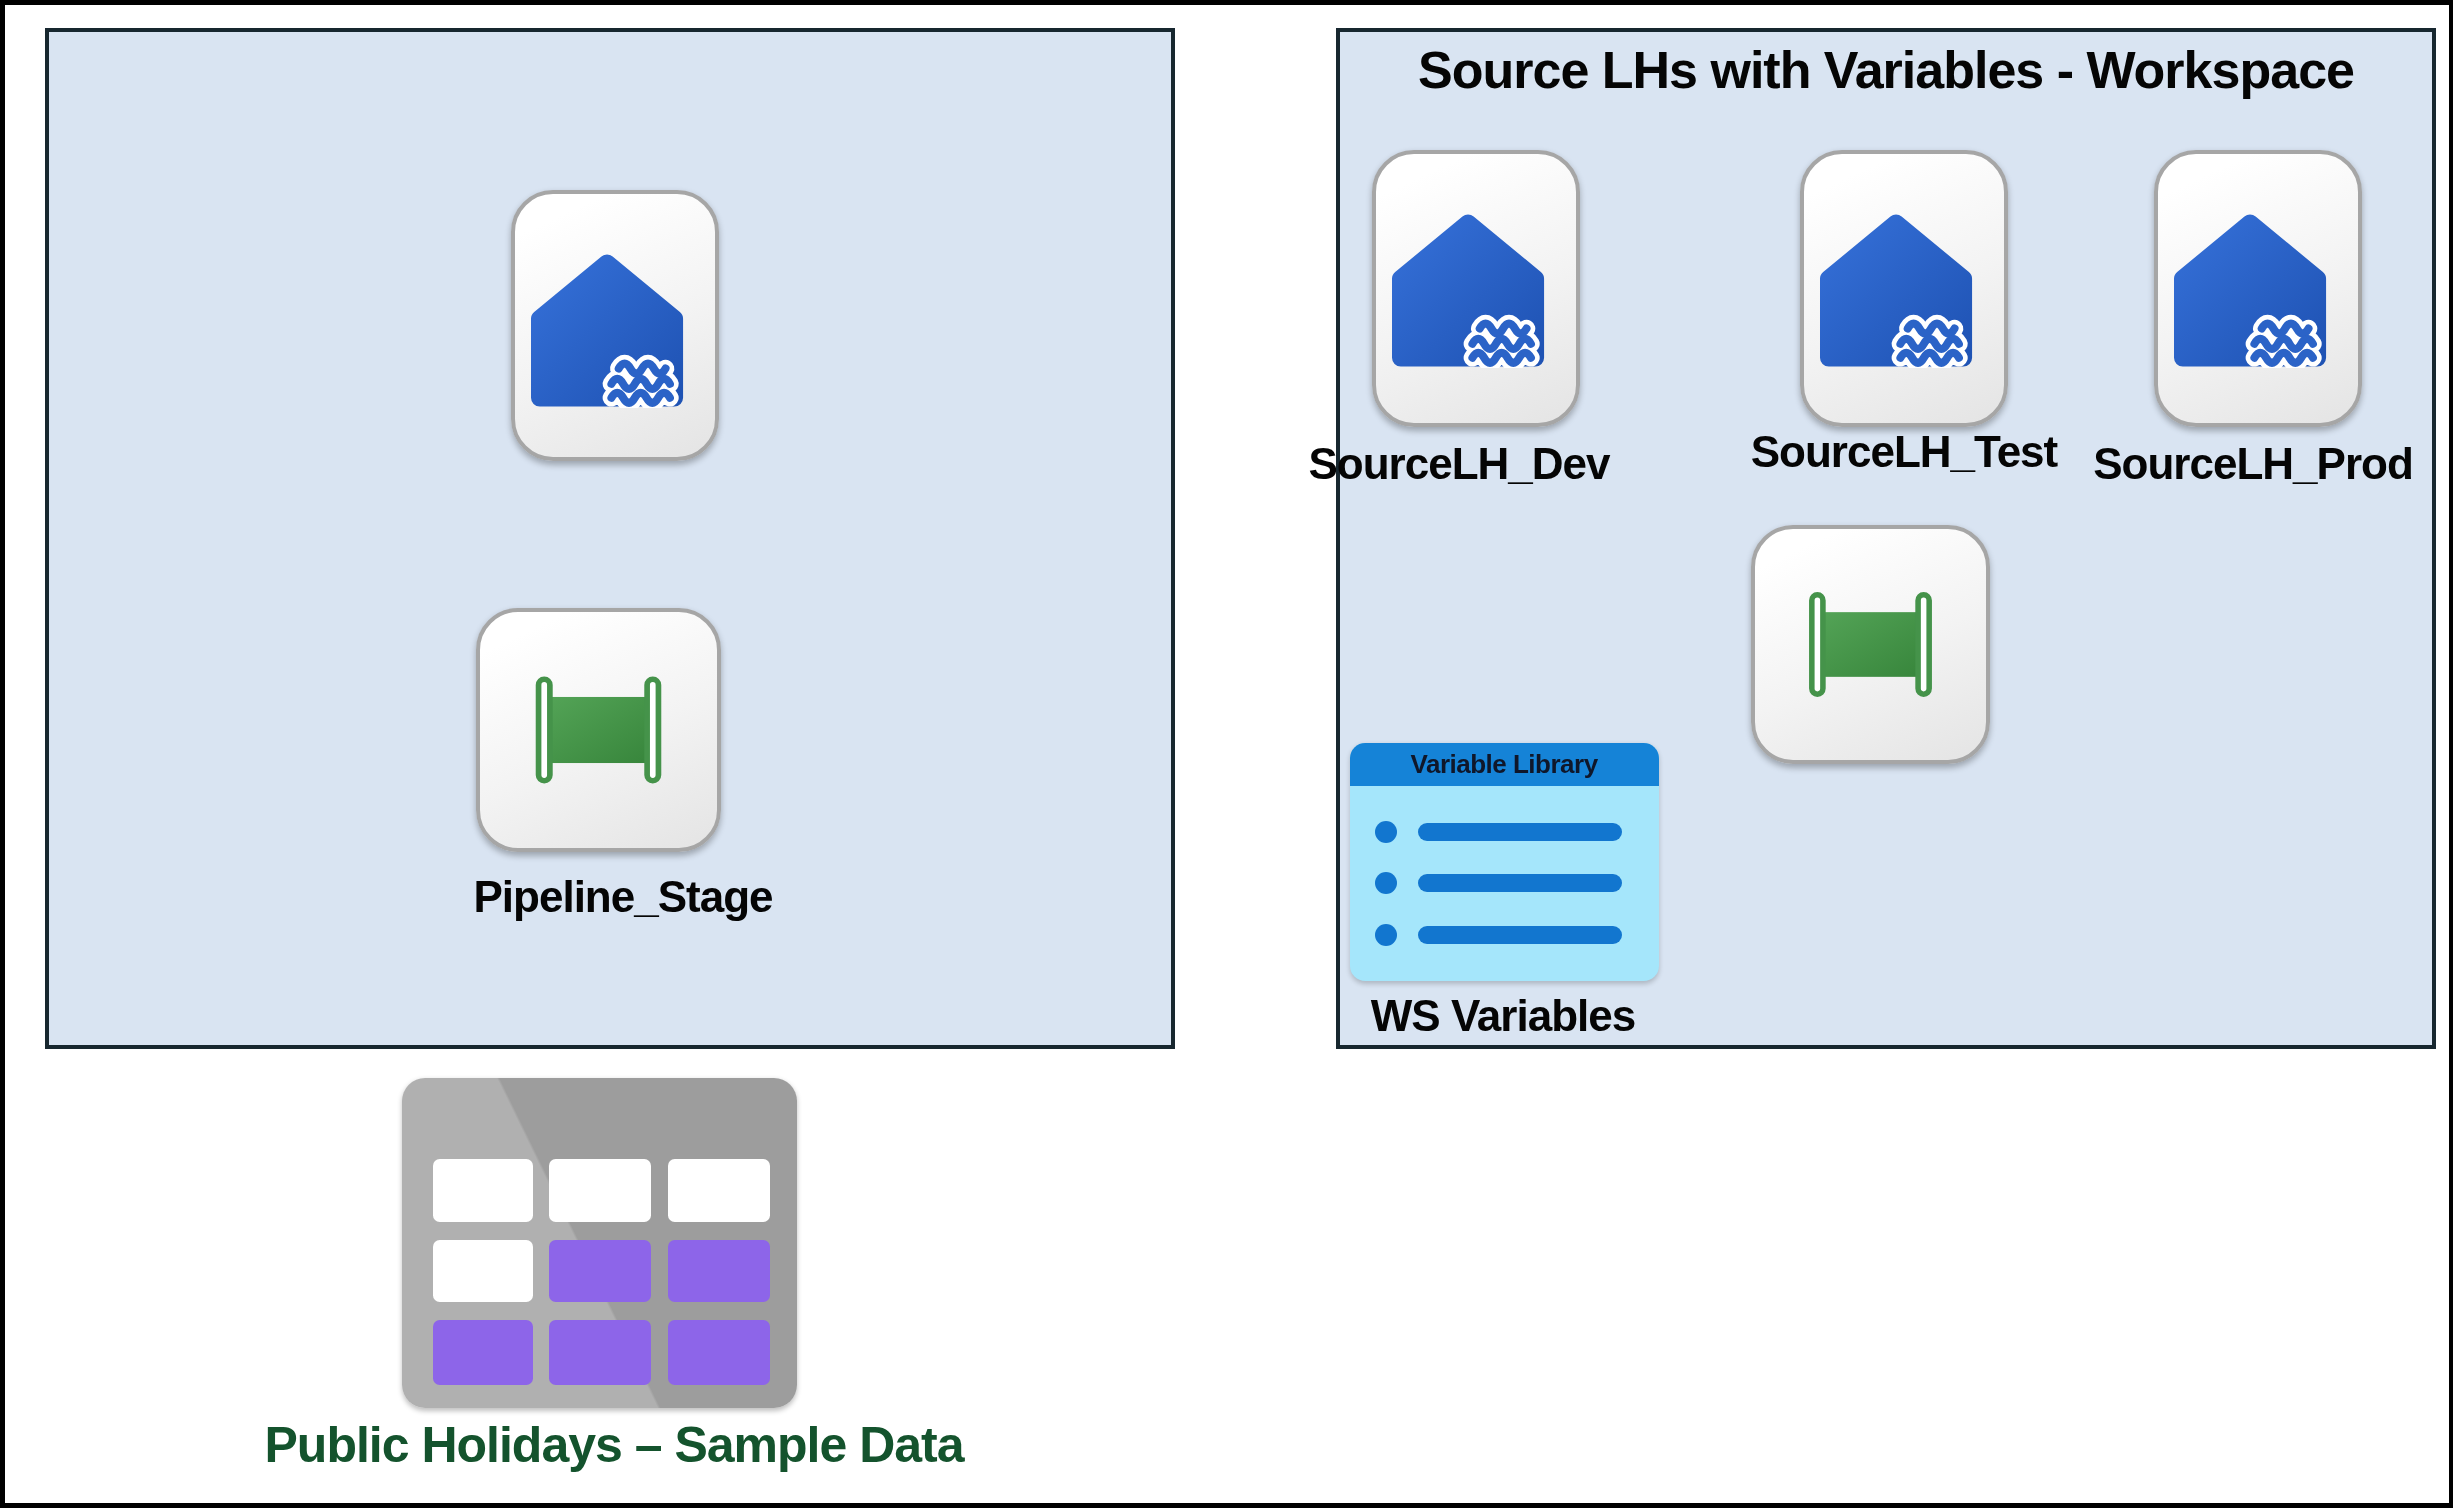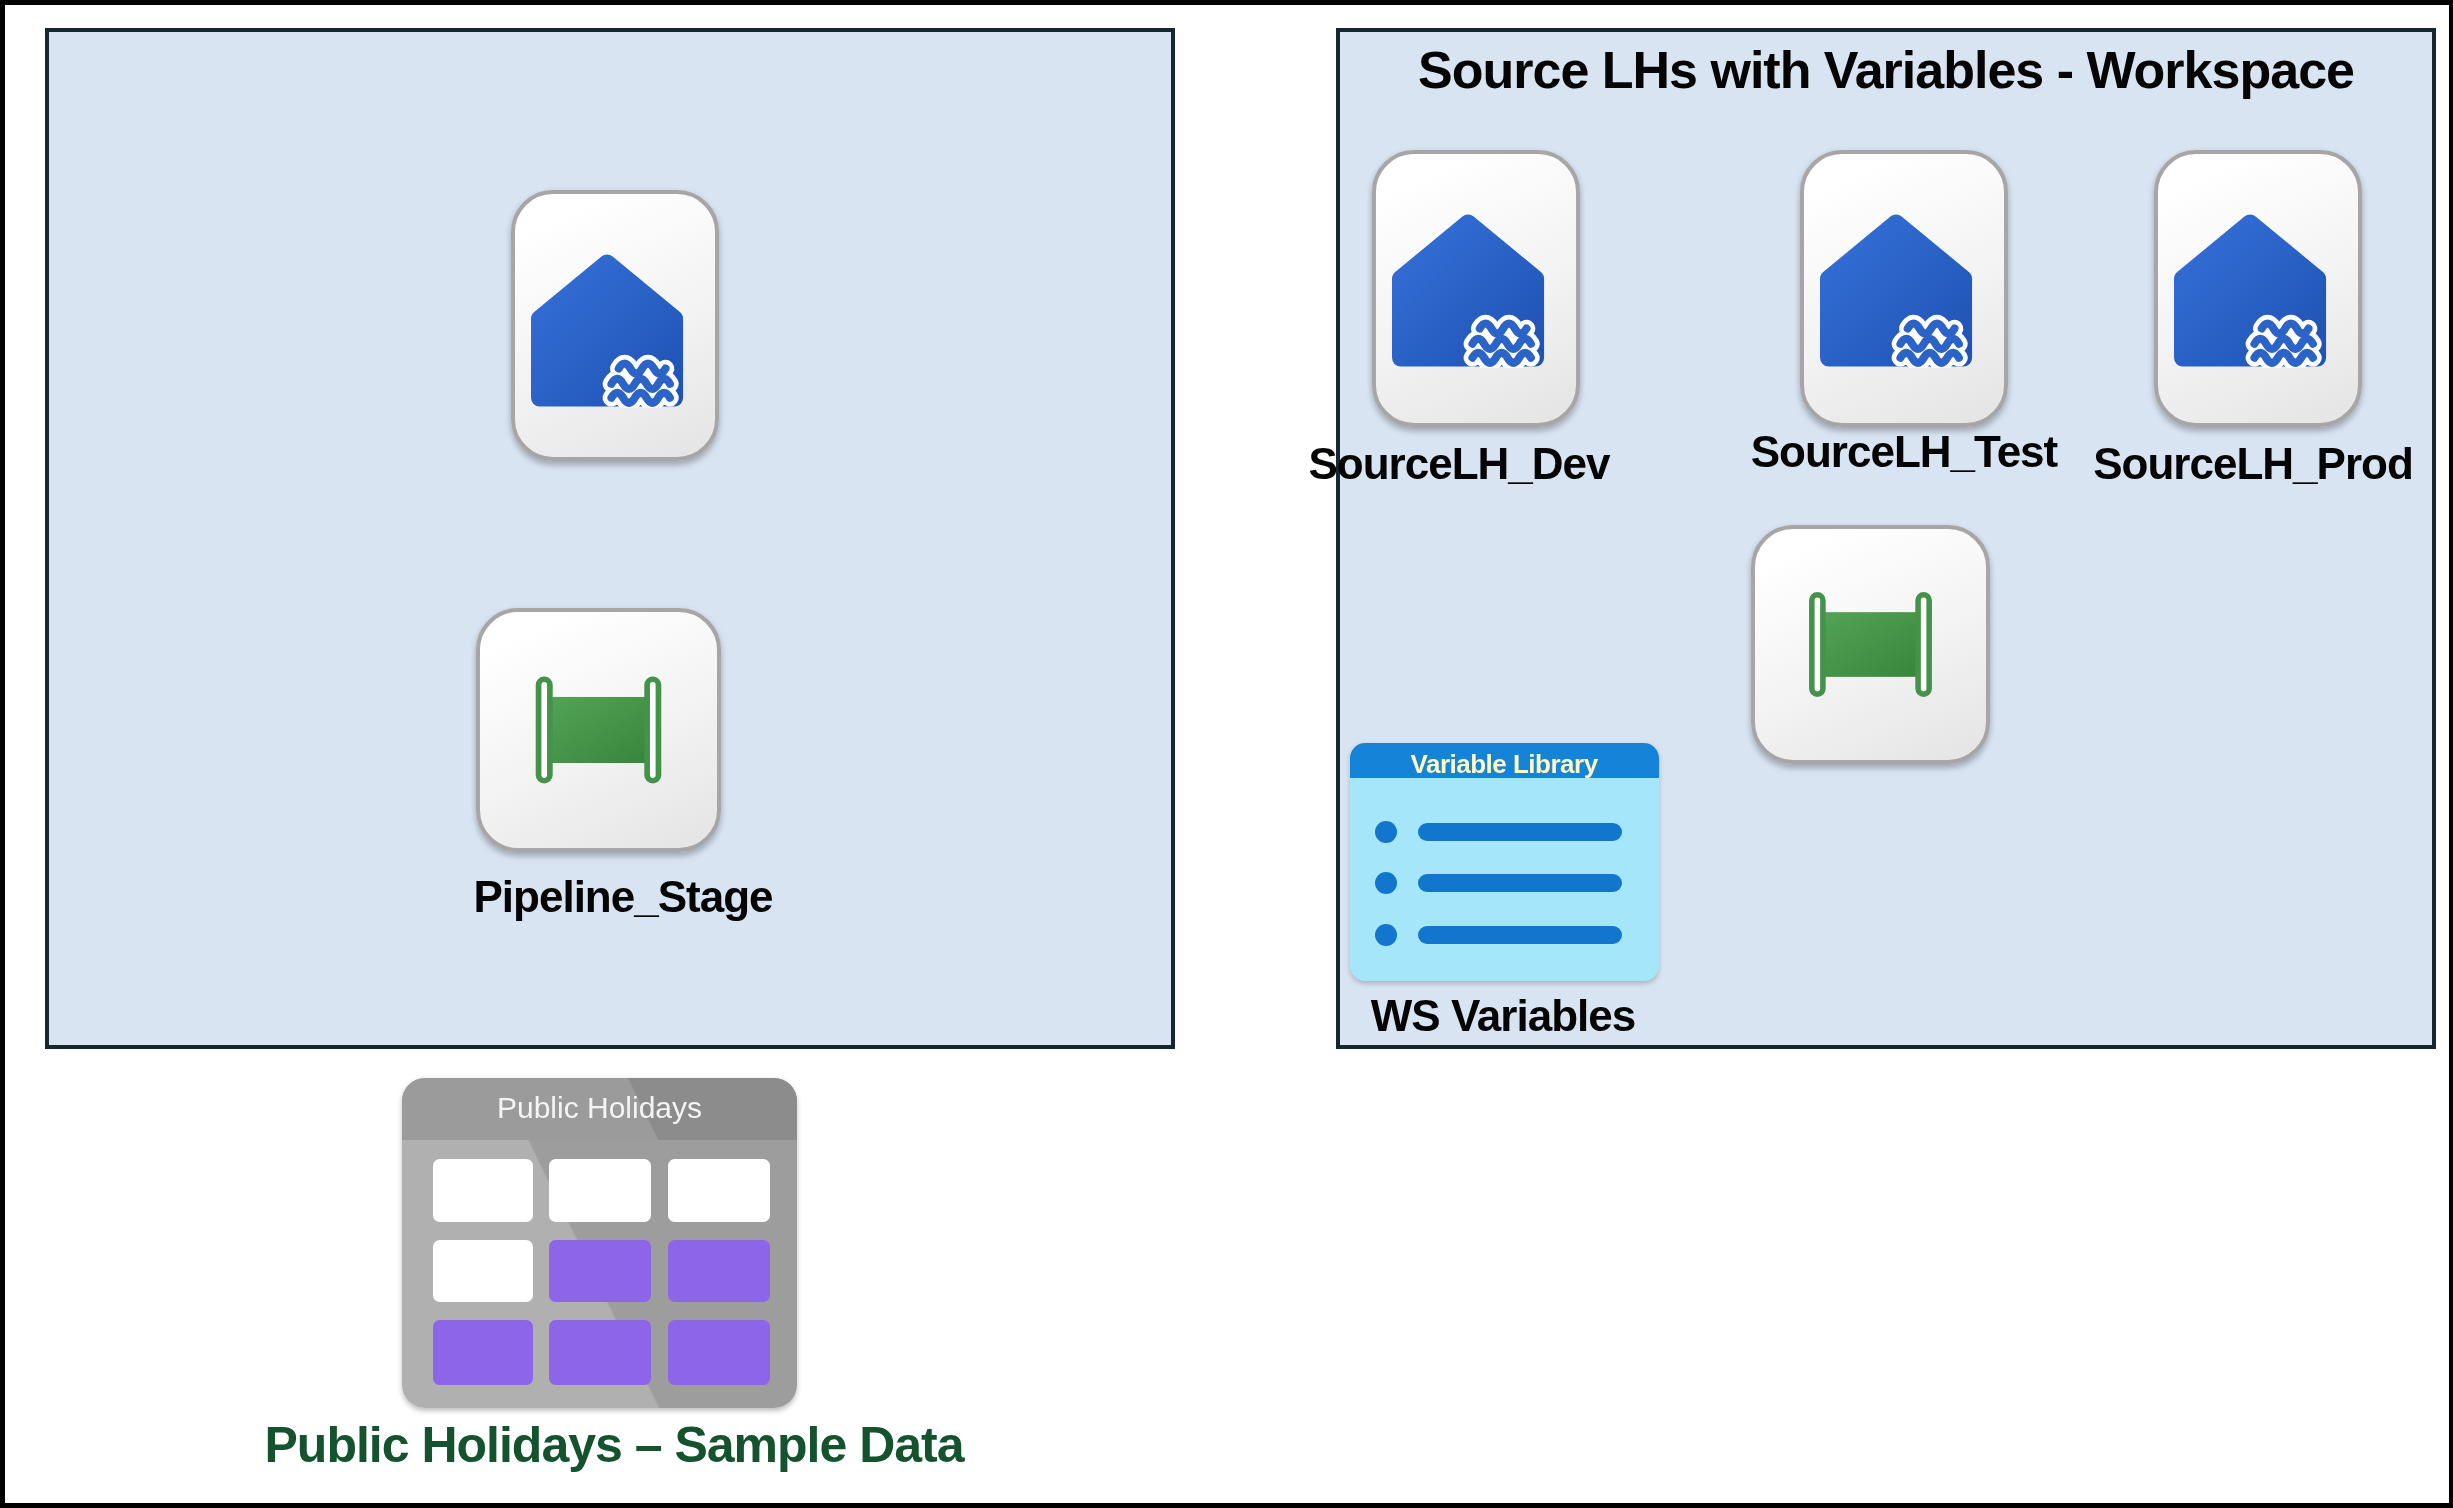--- a/index.html
+++ b/index.html
@@ -52,23 +52,23 @@
   
   .vl-icon{
     position:absolute;
     width:309px;height:238px;
     background:#a5e6fb;
     border-radius:15.3px;
     overflow:hidden;
     box-shadow:0 2.9px 4.8px rgba(0,0,0,0.2);
   }
   .vl-header{
-    position:absolute;left:0;top:0;right:0;height:35px;
+    position:absolute;left:0;top:0;right:0;height:43px;
     background:#1583d7;
-    color:#fef9c3;
+    color:#0f172a;
     font-size:26px;font-weight:bold;
     text-align:center;line-height:43px;
     letter-spacing:-0.5px;
   }
   .vl-bullet{position:absolute;left:25px;width:22px;height:22px;border-radius:50%;background:#1276cf;}
   .vl-bar{position:absolute;left:68px;width:204px;height:18px;border-radius:9.6px;background:#1276cf;}
   .vl-r1 .vl-bullet,.vl-r1 .vl-bar{top:80px;}
   .vl-r2 .vl-bullet,.vl-r2 .vl-bar{top:131px;}
   .vl-r3 .vl-bullet,.vl-r3 .vl-bar{top:183px;}
   .vl-bullet{margin-top:-1.9px;}
@@ -219,21 +219,20 @@
       </div>
       <div class="vl-r3">
         <span class="vl-bullet"></span>
         <span class="vl-bar"></span>
       </div>
     </div>
     <div class="item-label" style="left:163px;top:959px;">WS Variables</div>
   </div>
 
   <div class="ph-icon">
-    <div class="ph-header">Public Holidays</div>
     <div class="ph-grid">
       <div class="ph-cell w"></div>
       <div class="ph-cell w"></div>
       <div class="ph-cell w"></div>
       <div class="ph-cell w"></div>
       <div class="ph-cell p"></div>
       <div class="ph-cell p"></div>
       <div class="ph-cell p"></div>
       <div class="ph-cell p"></div>
       <div class="ph-cell p"></div>

